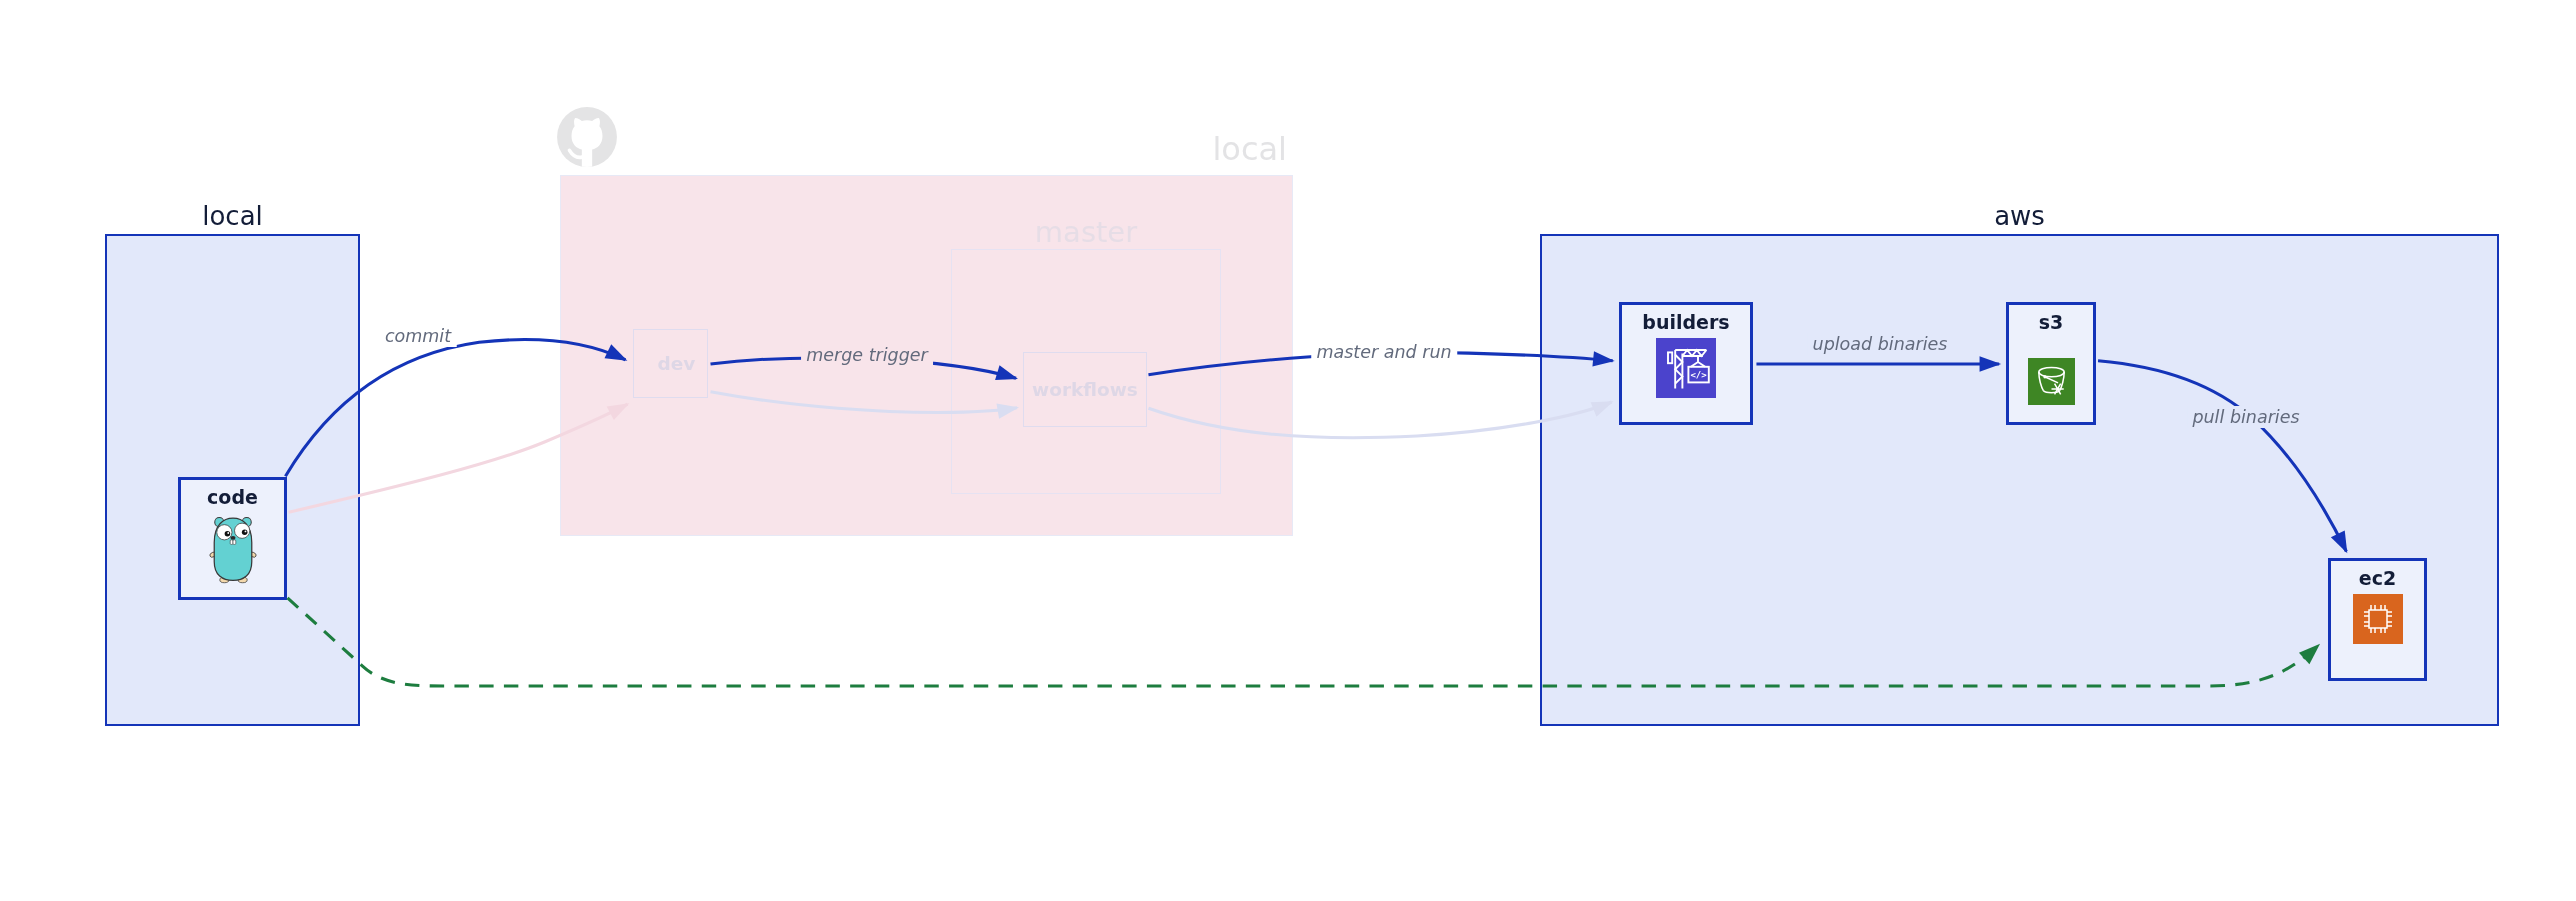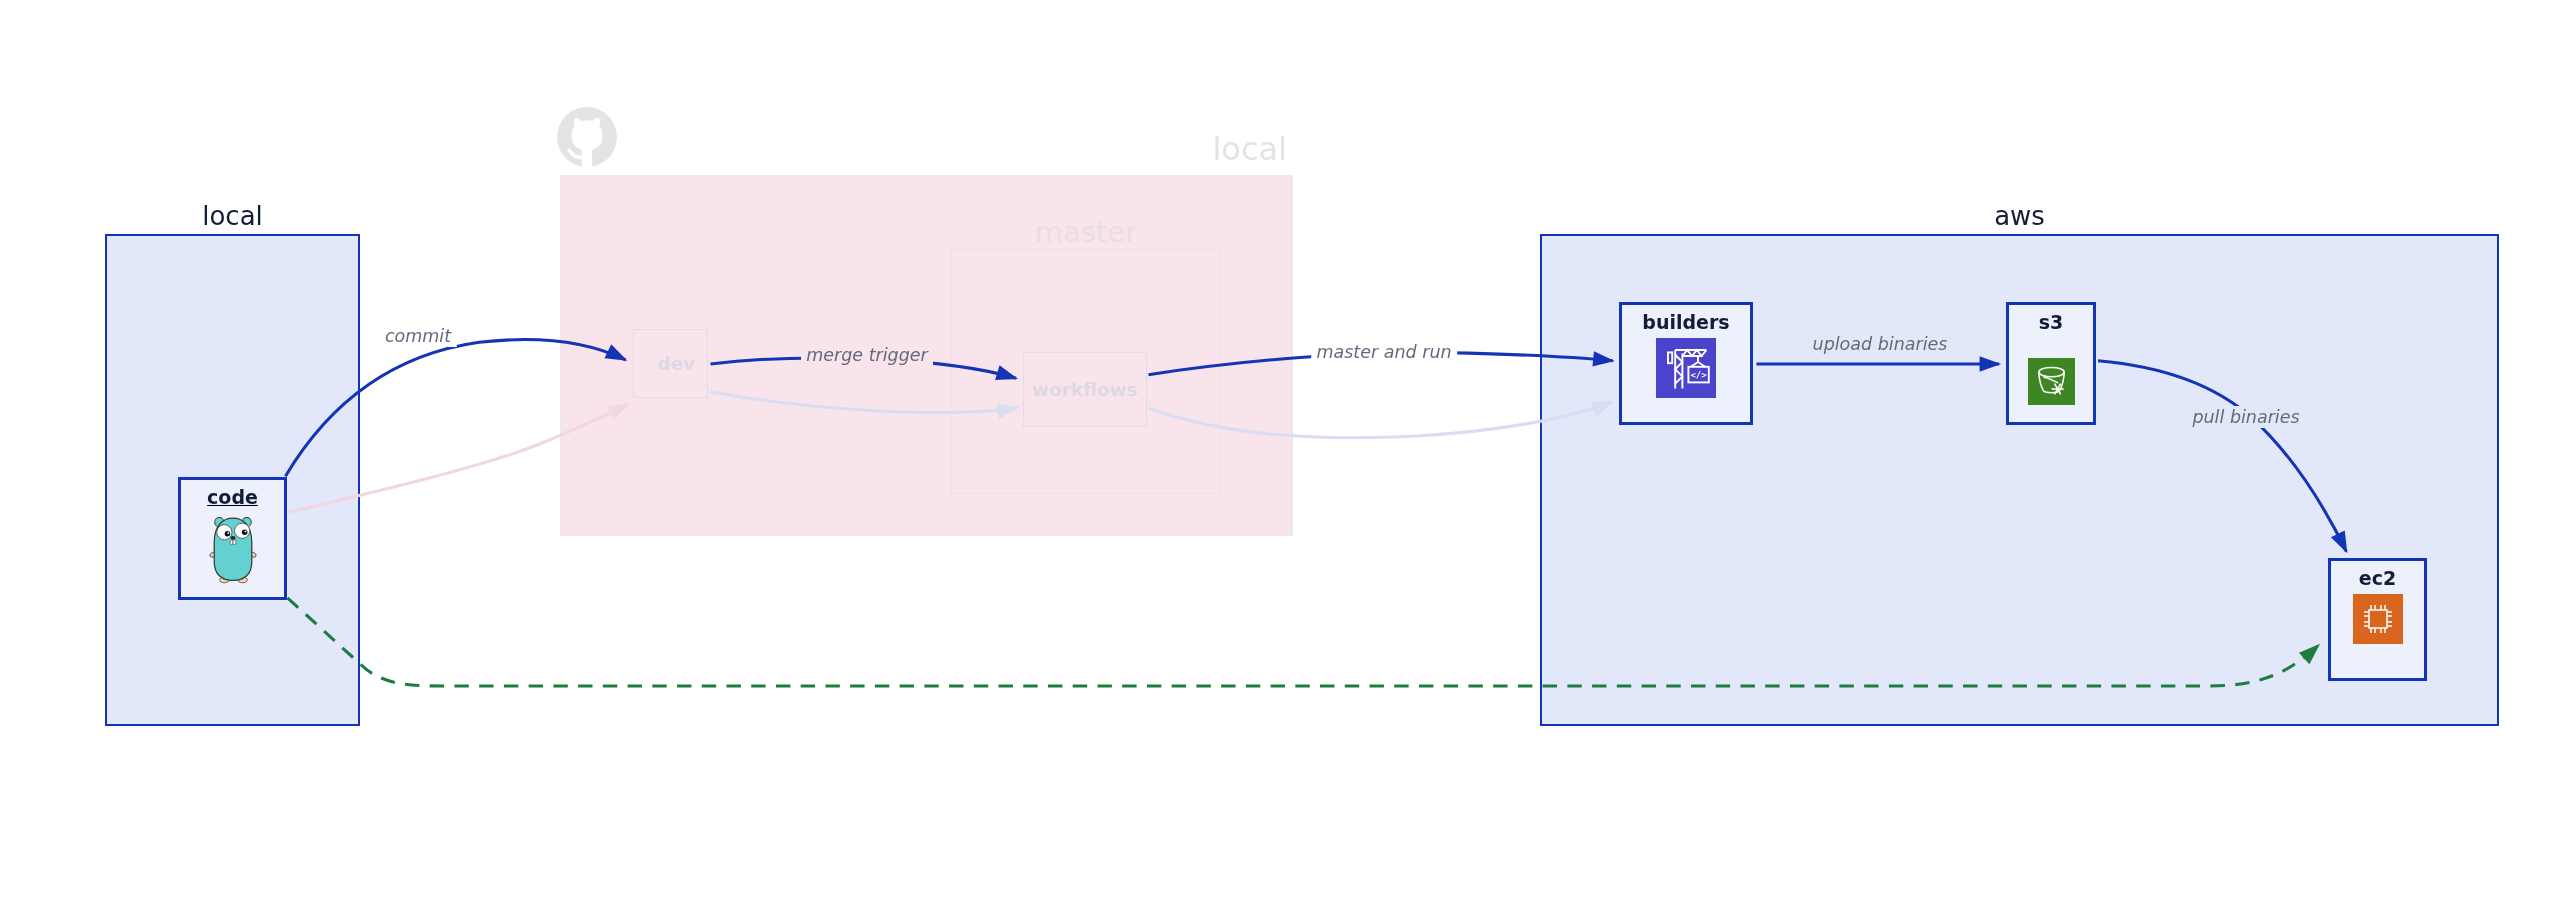--- a/index.html
+++ b/index.html
@@ -60,21 +60,21 @@
   </span>
   <div class="github-label" style="left:1081px;top:130px;width:206px;">local</div>
   <div class="github-box" style="left:560px;top:175px;width:733px;height:361px;"></div>
 
   <div class="master-label" style="left:951px;top:215px;width:270px;">master</div>
   <div class="master-box" style="left:951px;top:249px;width:270px;height:245px;"></div>
 
   <div class="container-label" style="left:1540px;top:201px;width:959px;">aws</div>
   <div class="container-box" style="left:1540px;top:234px;width:959px;height:492px;"></div>
 
-  <div class="node" style="left:178px;top:477px;width:109px;height:123px;text-decoration:underline;">
+  <div class="node" style="left:178px;top:477px;width:109px;height:123px;">
     <div class="node-label">code</div>
     <span class="node-icon">
       <svg width="56" height="71" viewBox="0 0 110 140">
         <circle cx="28" cy="18" r="9" fill="var(--gopherTeal)" stroke="#3a3a3a" stroke-width="2"></circle>
         <circle cx="82" cy="18" r="9" fill="var(--gopherTeal)" stroke="#3a3a3a" stroke-width="2"></circle>
         <ellipse cx="16" cy="82" rx="7" ry="4.5" fill="var(--gopherSkin)" stroke="#3a3a3a" stroke-width="1.5" transform="rotate(-25 16 82)"></ellipse>
         <ellipse cx="94" cy="82" rx="7" ry="4.5" fill="var(--gopherSkin)" stroke="#3a3a3a" stroke-width="1.5" transform="rotate(25 94 82)"></ellipse>
         <ellipse cx="38" cy="132" rx="9" ry="5.5" fill="var(--gopherSkin)" stroke="#3a3a3a" stroke-width="1.5"></ellipse>
         <ellipse cx="74" cy="132" rx="9" ry="5.5" fill="var(--gopherSkin)" stroke="#3a3a3a" stroke-width="1.5"></ellipse>
         <path d="M18,58 C18,24 36,10 55,10 C74,10 92,24 92,58 L92,96 C92,122 76,133 55,133 C34,133 18,122 18,96 Z" fill="var(--gopherTeal)" stroke="#3a3a3a" stroke-width="2.5"></path>

